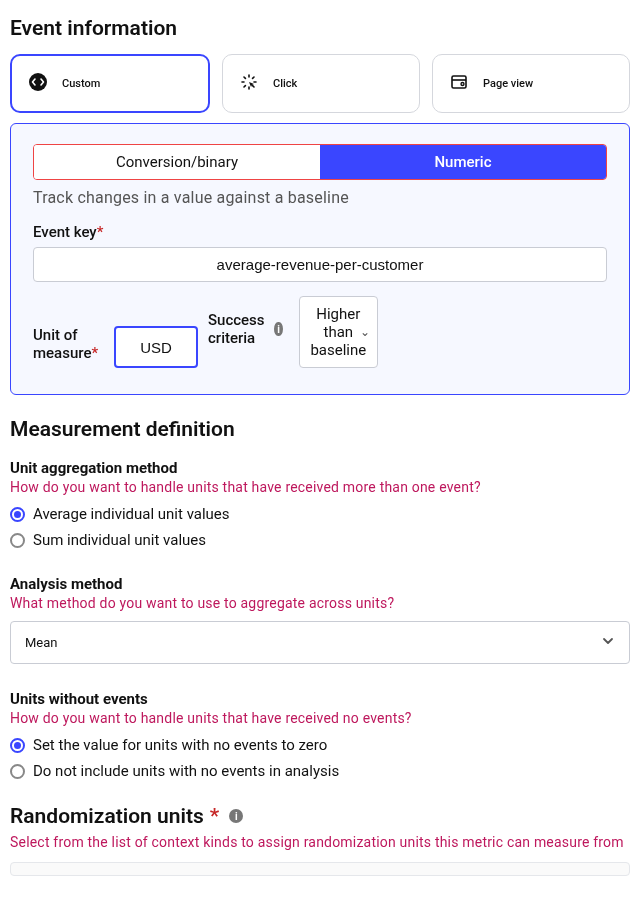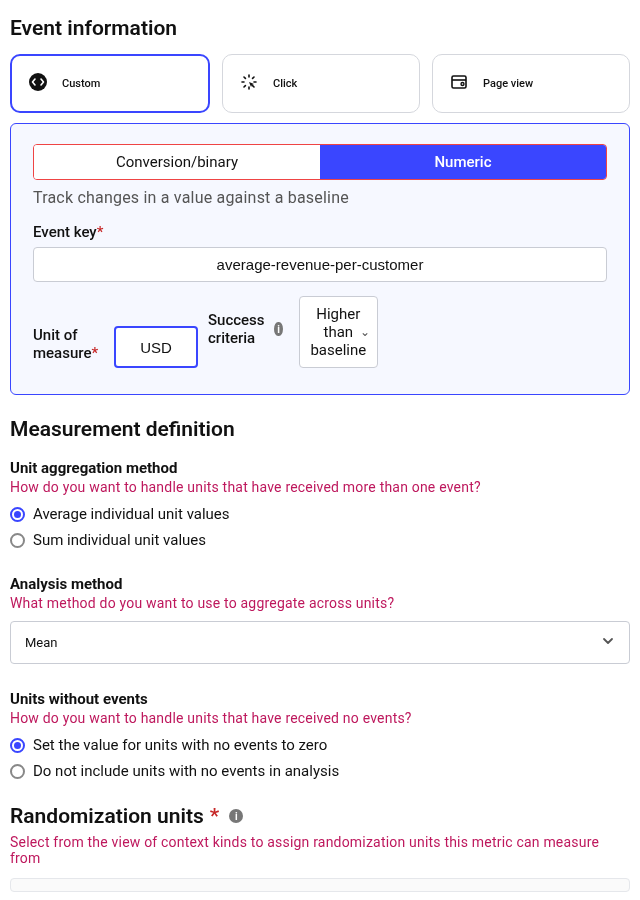--- a/index.html
+++ b/index.html
@@ -308,14 +308,14 @@
 <div class="radio-row">
   <span class="radio"></span>
   <span>Do not include units with no events in analysis</span>
 </div>
 
 <div class="rand-title">
   <span>Randomization units</span>
     <span class="req">*</span>
   <span class="info-dot" style="margin-left:4px">i</span>
 </div>
-<div class="subhint">Select from the view of context kinds to assign randomization units this metric can measure from</div>
+<div class="subhint">Select from the list of context kinds to assign randomization units this metric can measure from</div>
 <div class="placeholder-box"></div>
 
 </body></html>

